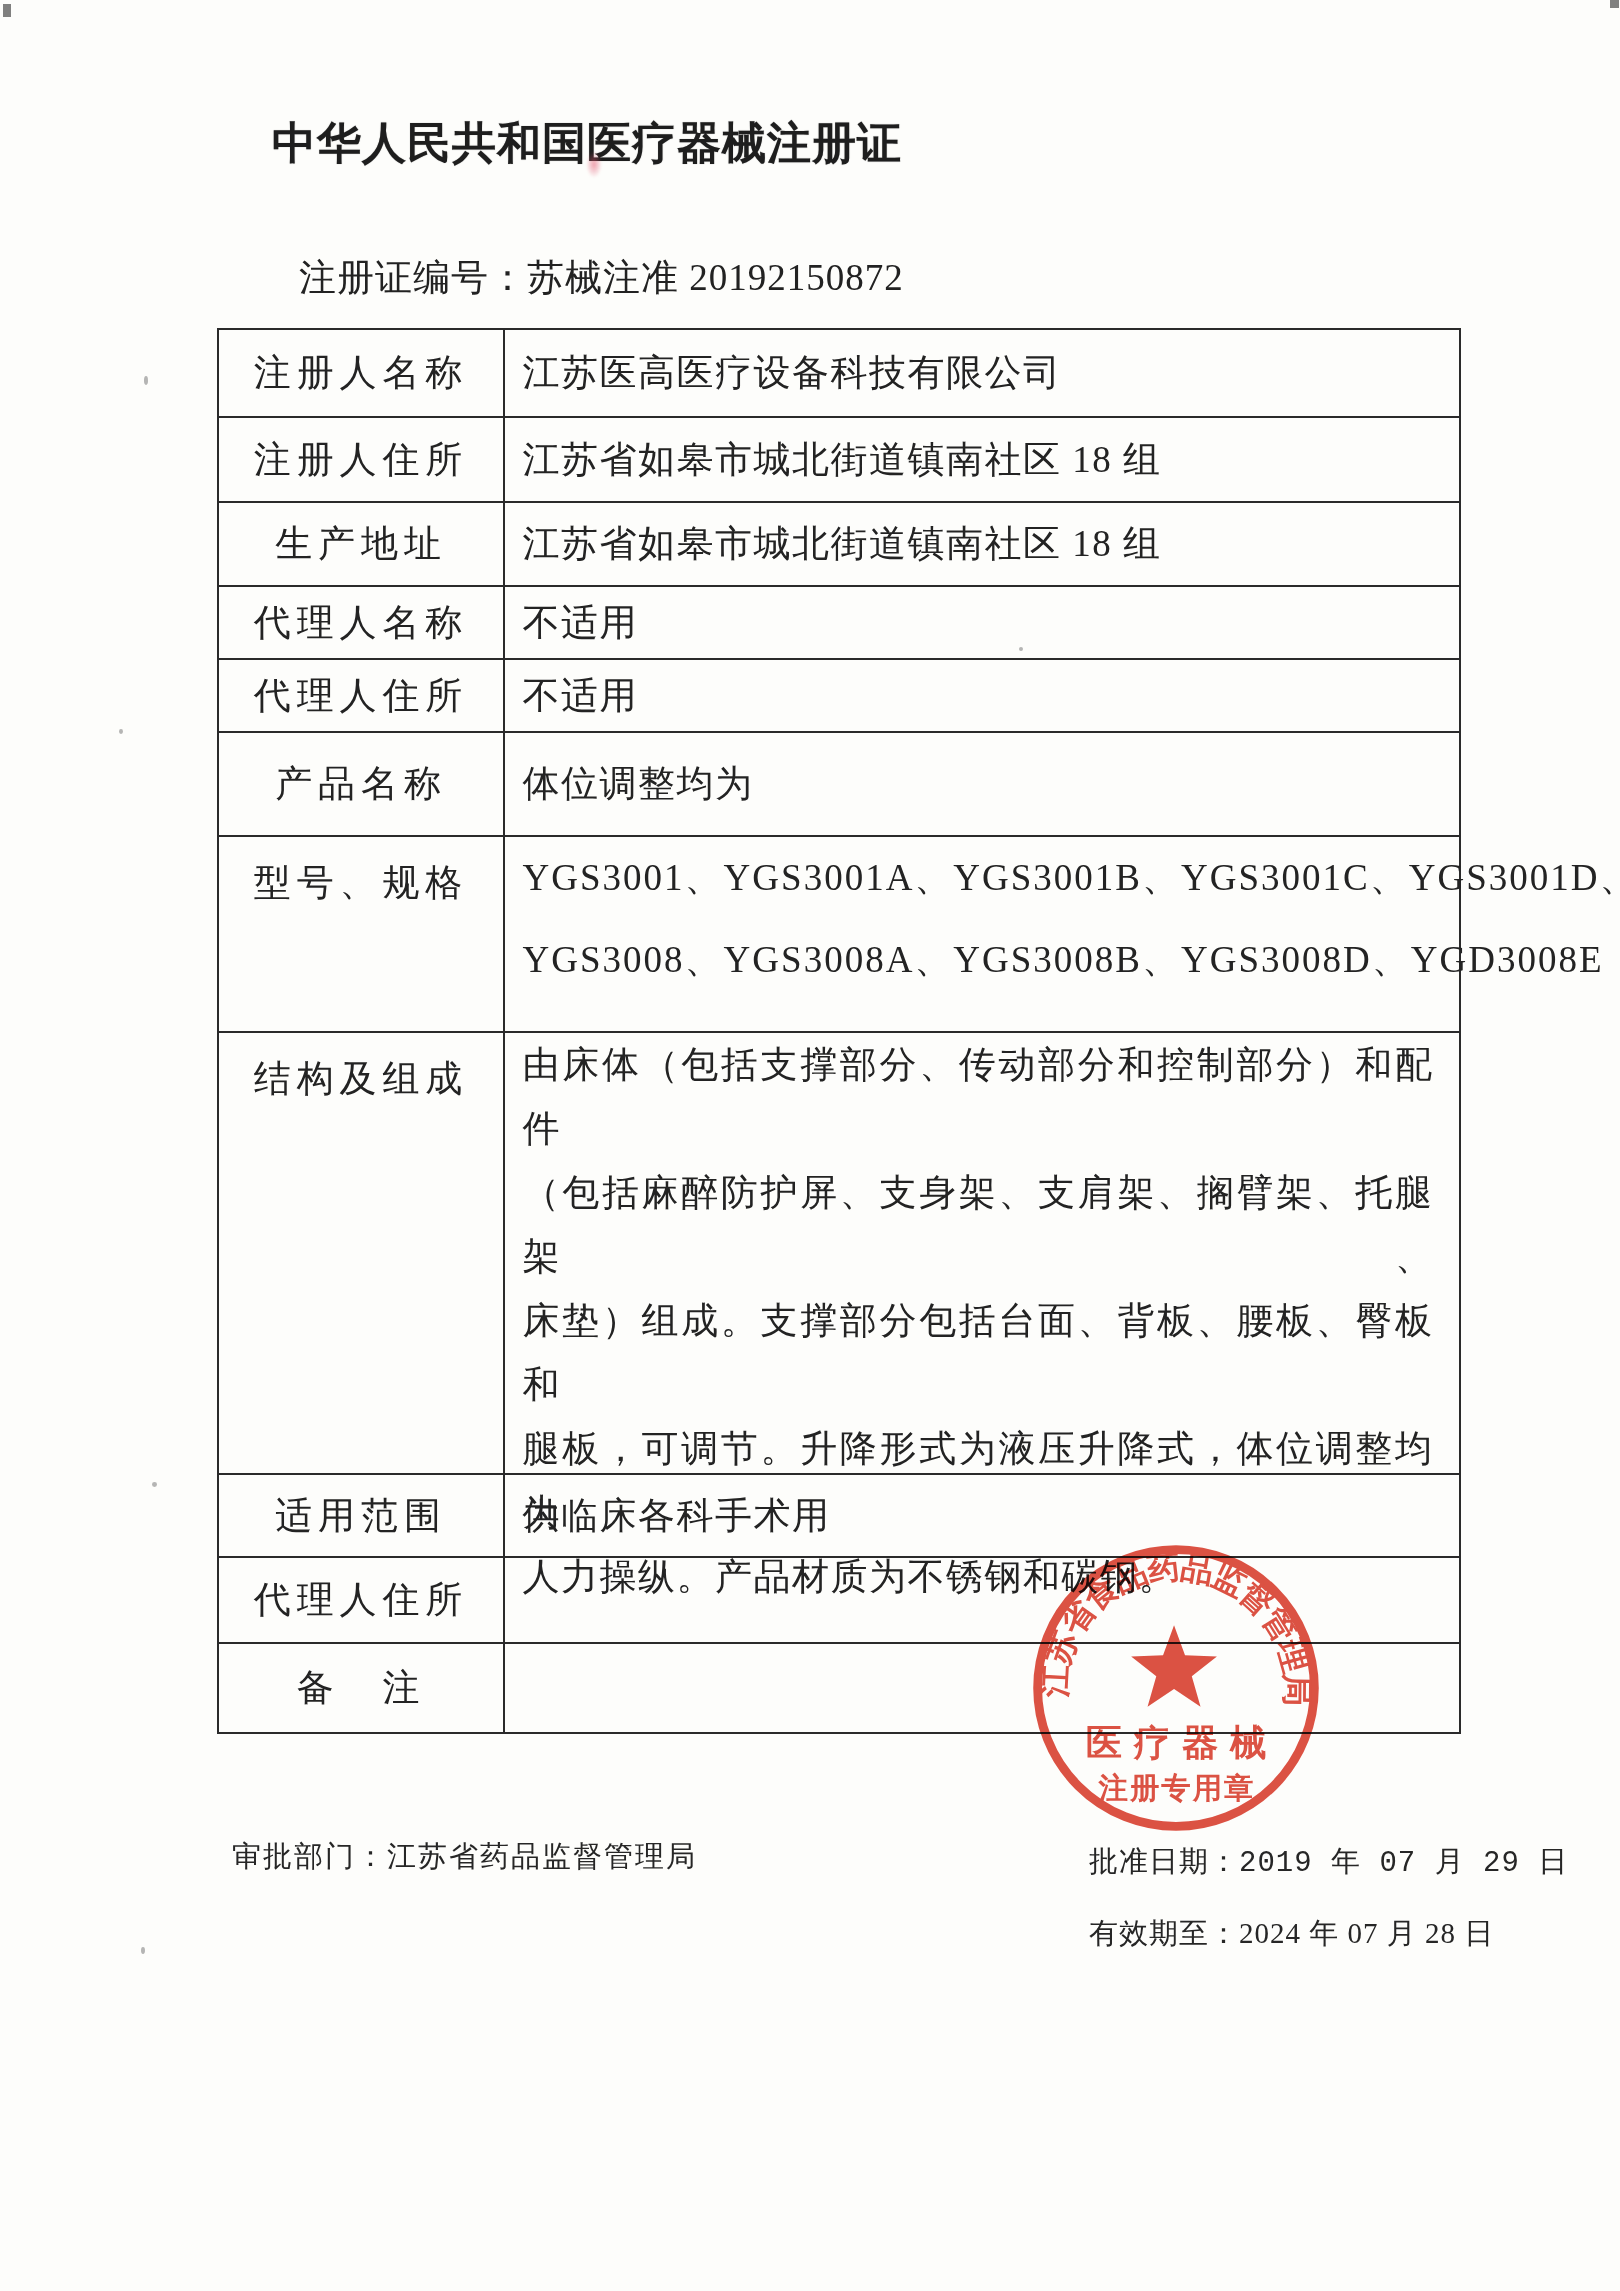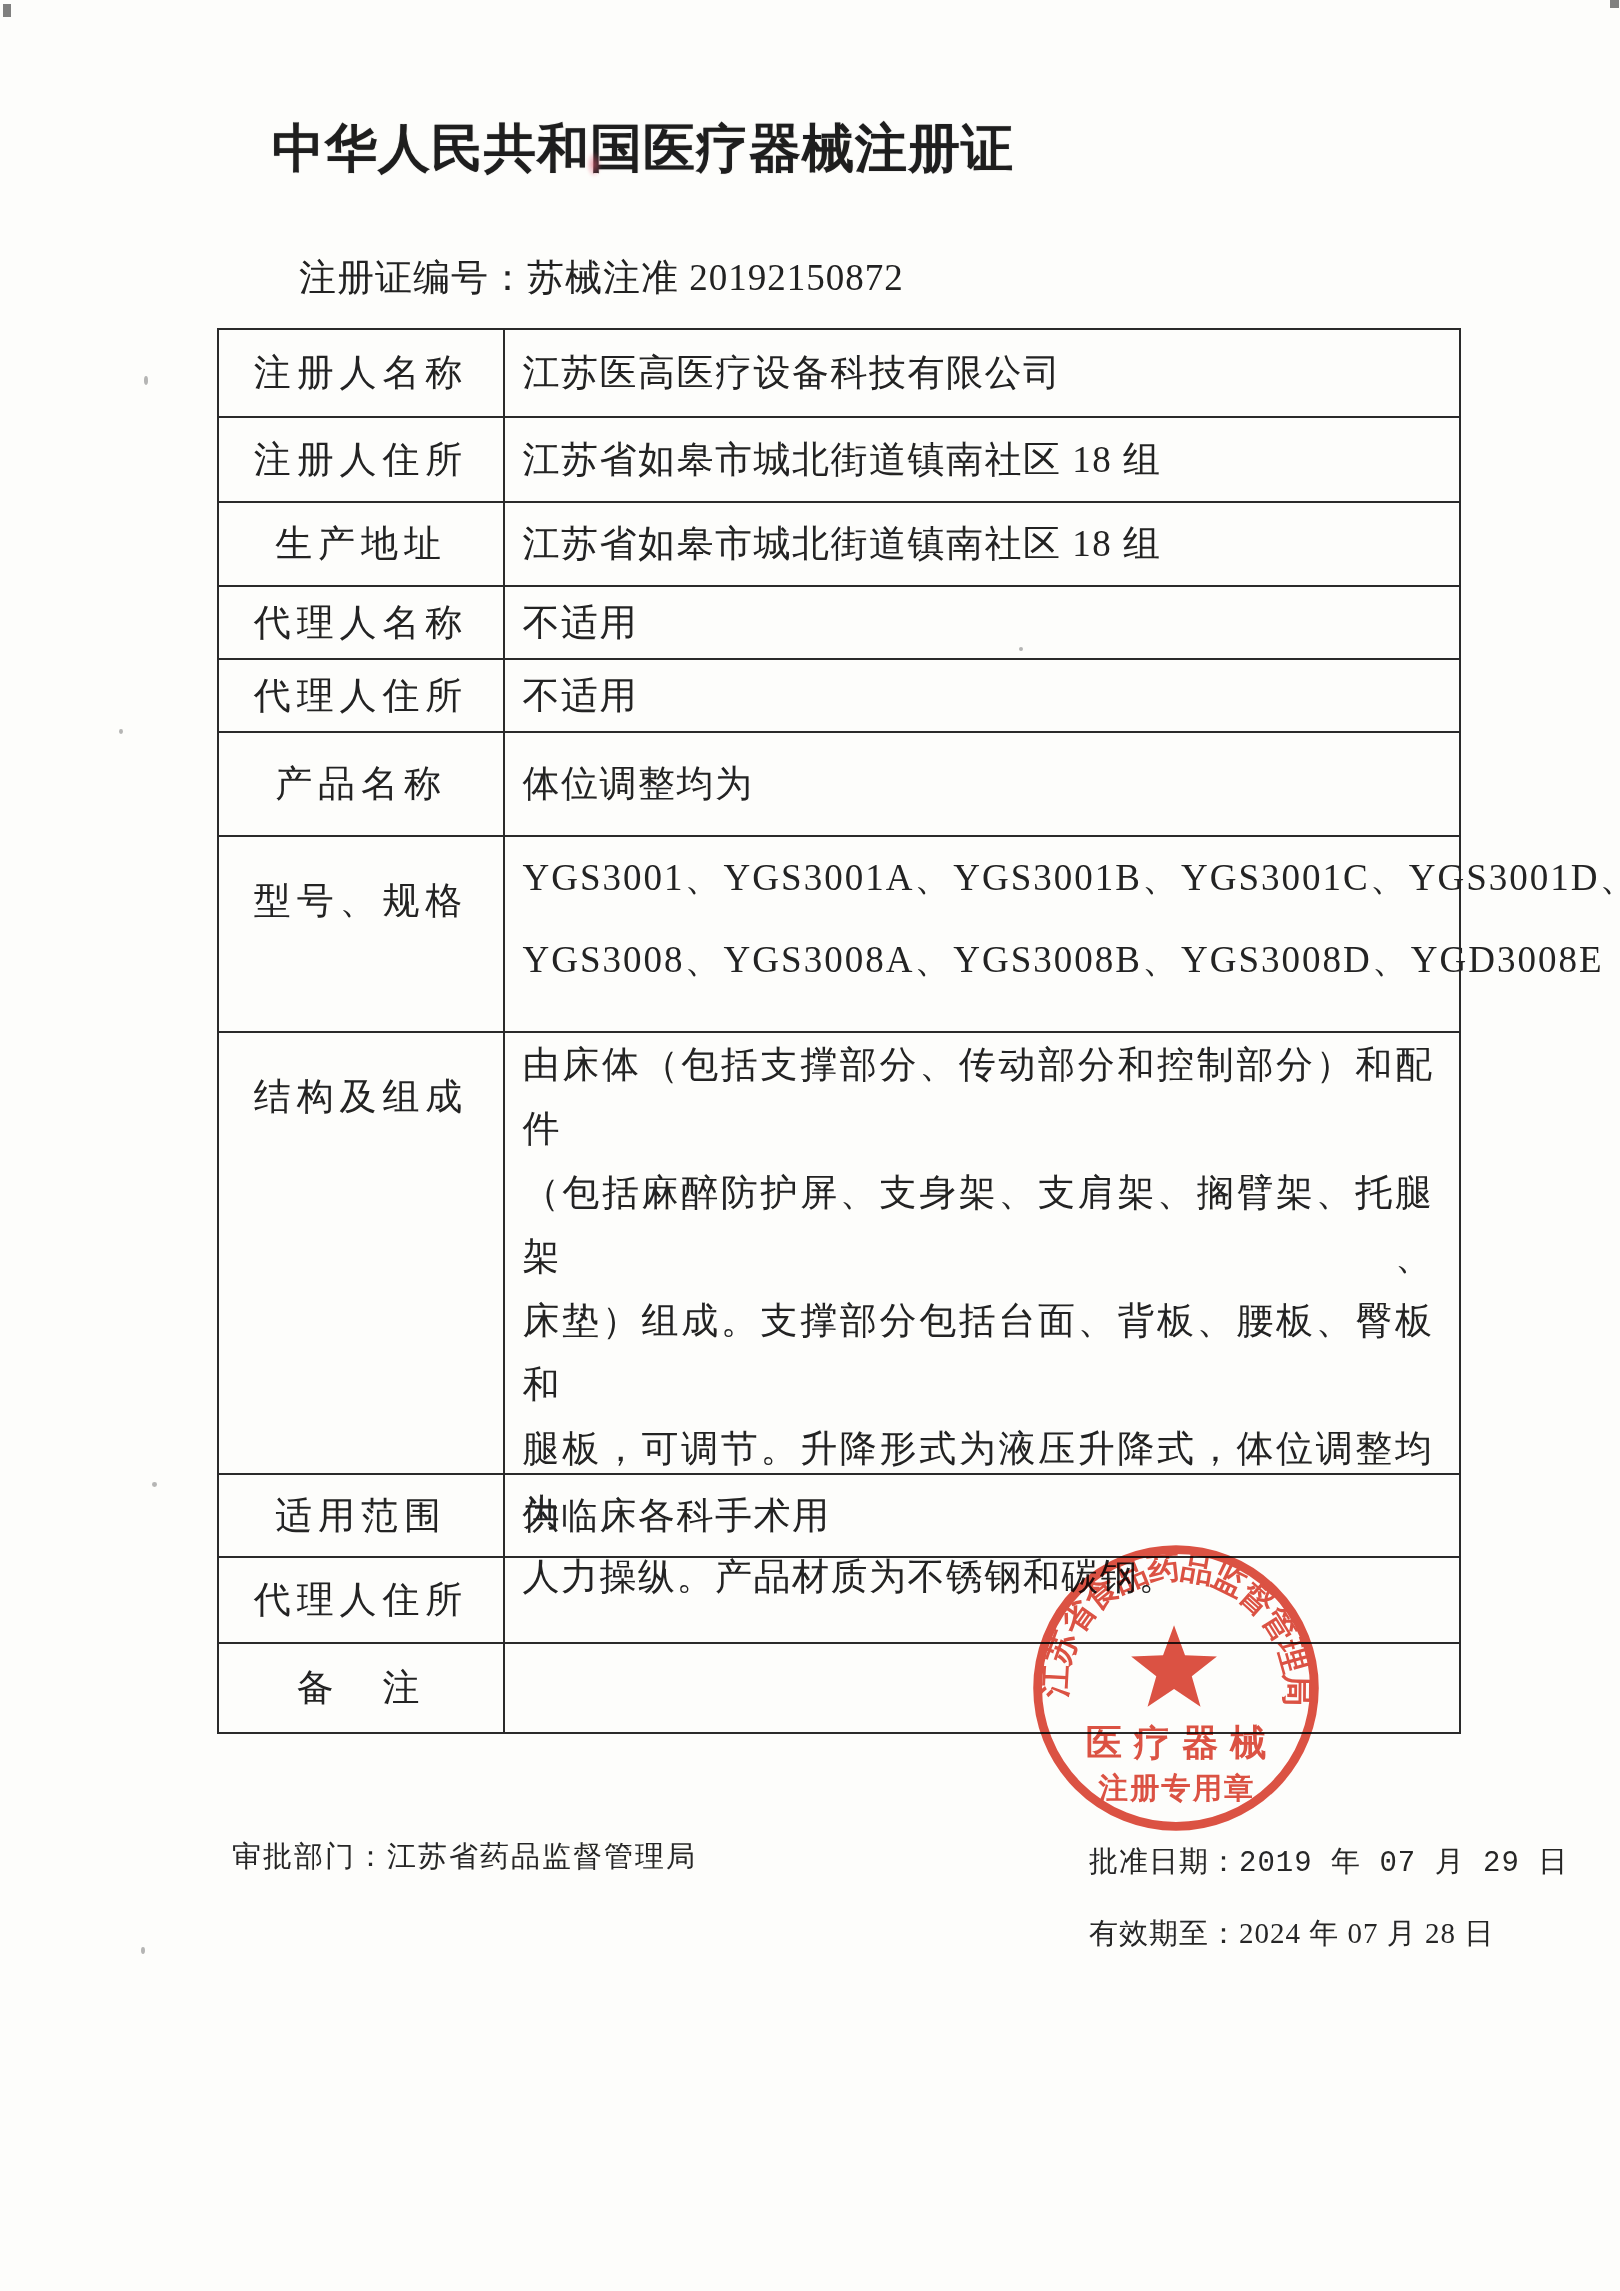--- a/index.html
+++ b/index.html
@@ -8,21 +8,21 @@
     position:relative;
     width:1620px;height:2292px;
     background:#fdfdfb;
     font-family:"Liberation Serif","DejaVu Serif",serif;
     color:#242424;
     overflow:hidden;
   }
   
   .doc-title{
     position:absolute;left:272px;top:114px;
-    font-size:52px;font-weight:bold;letter-spacing:1px;
+    font-size:44px;font-weight:bold;letter-spacing:1px;
     color:#1e1e1e;
     text-shadow:0 0 1px rgba(30,30,30,.45);
     white-space:nowrap;
   }
   .reg-line{
     position:absolute;left:299px;top:253px;
     font-size:37px;letter-spacing:1px;color:#222;
     white-space:nowrap;
   }
   
@@ -43,21 +43,21 @@
   .r9{height:83px}.r10{height:91px}.r11{height:86px}.r12{height:88px}
   .lbl{
     width:286px;flex:0 0 286px;
     border-right:2px solid #2a2a2a;
     box-sizing:border-box;
     display:flex;align-items:center;justify-content:center;
     font-size:37px;letter-spacing:5.9px;
     color:#232323;
     text-align:center;
   }
-  .lbl.top{align-items:flex-start;padding-top:39px;}
+  .lbl.top{align-items:flex-start;padding-top:21px;}
   .val{
     flex:1 1 auto;
     display:flex;align-items:center;
     padding:0 25.5px 0 17.6px;
     font-size:37px;letter-spacing:1.5px;
     color:#232323;
     box-sizing:border-box;
   }
   .val.multiline{display:block;padding-top:0;}
   .val.multiline .ln{line-height:64px;white-space:nowrap;}

